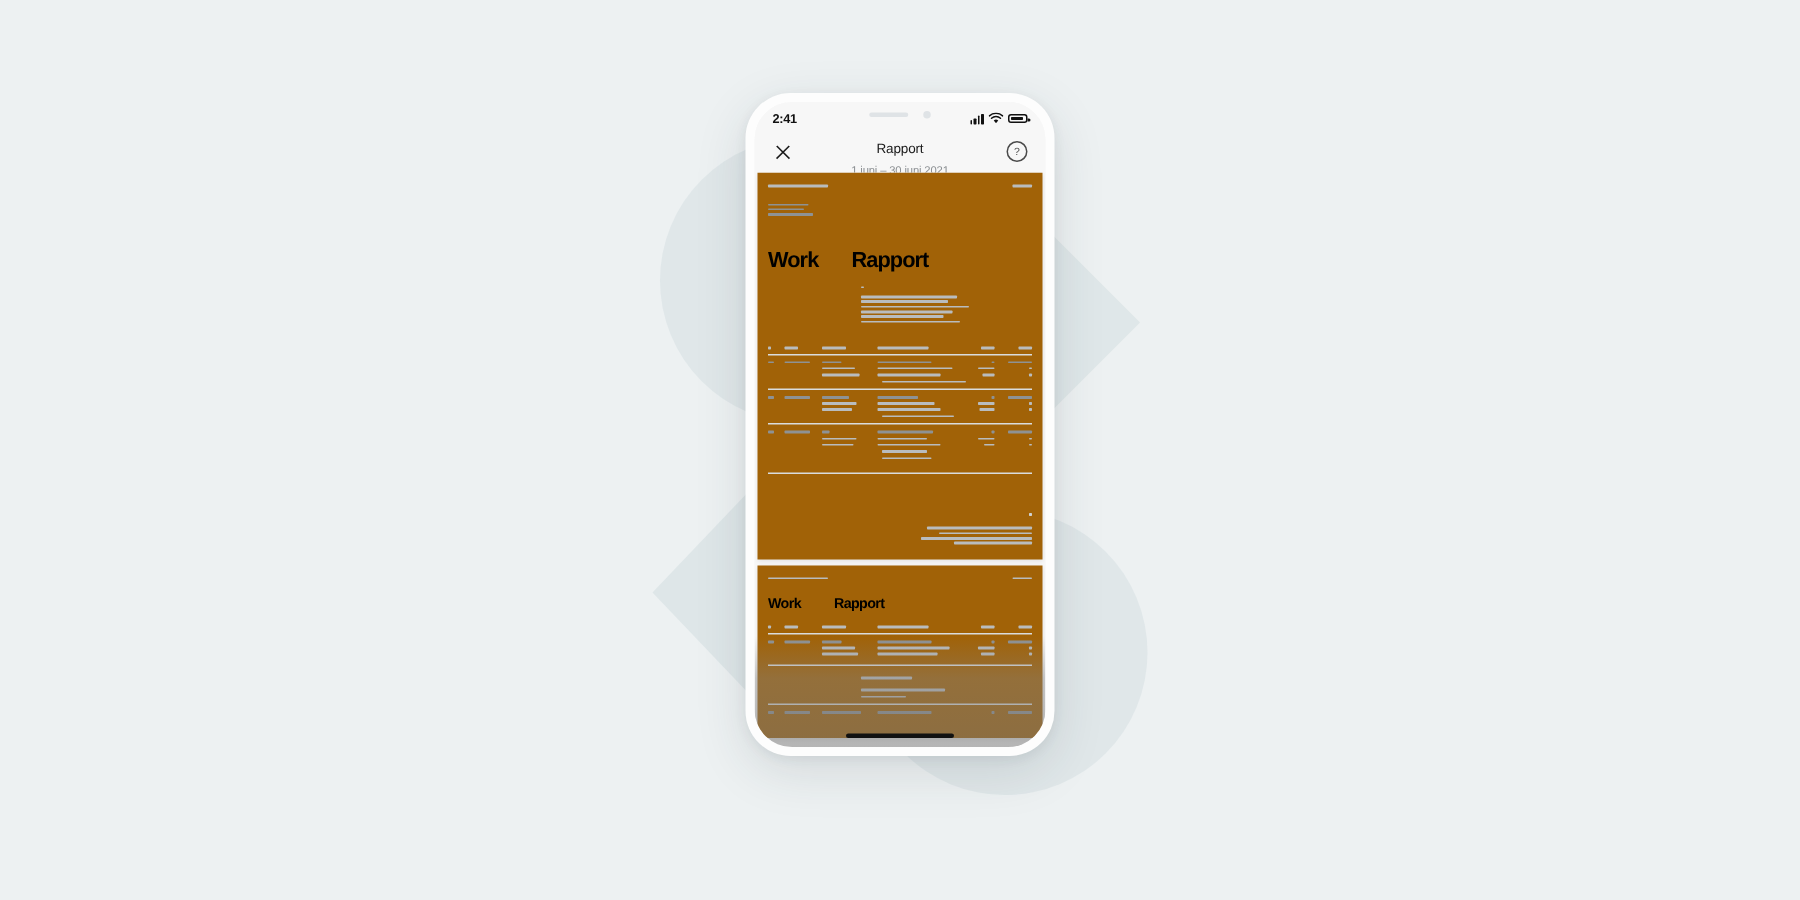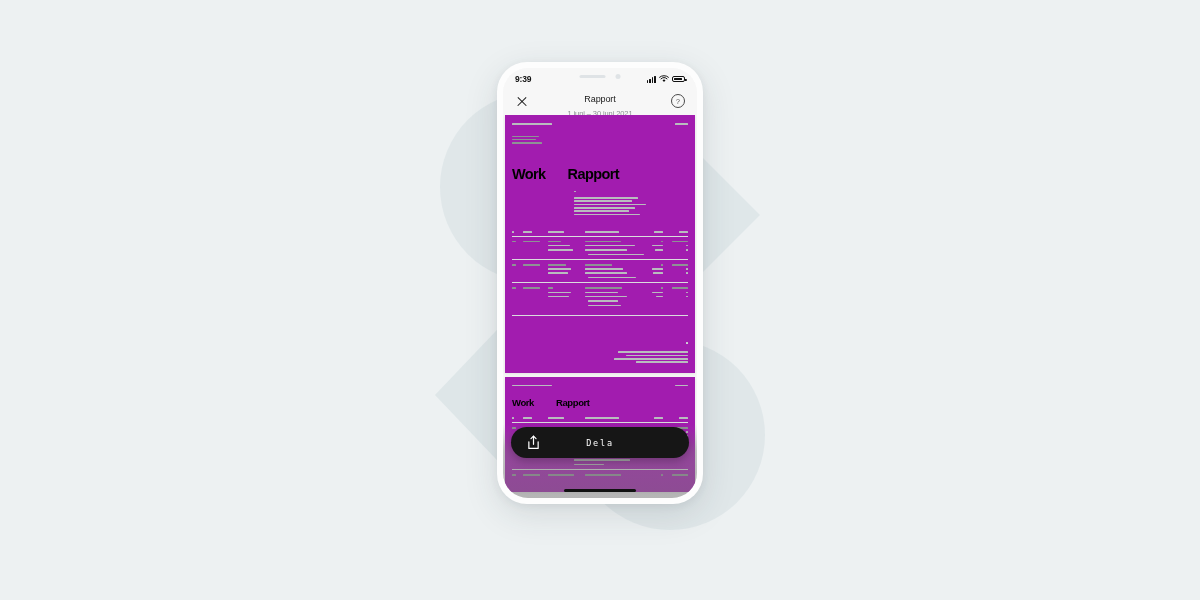--- a/index.html
+++ b/index.html
@@ -106,21 +106,21 @@
   .help-btn {
     width:14px; height:14px; border:1px solid #4a4a4a; border-radius:50%;
     display:flex; align-items:center; justify-content:center;
     font-size:7px; color:#4a4a4a; cursor:pointer; z-index:2; line-height:1;
   }
 
   
   .doc-area { flex:1; overflow:hidden; position:relative; background:#f7f7f7; padding:0 2px; }
 
   .page {
-    background:#a21caf; width:100%;
+    background:#a16207; width:100%;
     box-shadow:0 1px 3px rgba(0,0,0,.09);
     padding:8px 7px 10px;
     position:relative;
   }
   .page + .page { margin-top:4px; }
 
   .page-meta { display:flex; justify-content:space-between; }
   .blur-line { background:#b9bcbe; height:1.6px; border-radius:.5px; display:block; }
   .blur-line.dk { background:#8e9294; }
   .blur-line.lt { background:#cfd2d4; }
@@ -181,21 +181,21 @@
   <div class="shape circle-left"></div>
   <div class="shape tri-right-top"></div>
   <div class="shape tri-left-bottom"></div>
   <div class="shape circle-right"></div>
 </div>
 
 <div class="phone">
   <div class="screen">
 
     <div class="statusbar">
-      <div class="clock">9:39</div>
+      <div class="clock">2:41</div>
       <div class="notch-group">
         <div class="speaker"></div>
         <div class="camera"></div>
       </div>
       <div class="status-icons">
         <div class="bars">
             <i></i>
             <i></i>
             <i></i>
             <i></i>
@@ -580,24 +580,16 @@
                   <span class="blur-line dk" style="width:16px"></span>
                 </span>
             </div>
           </div>
         </div>
       </div>
 
       <div class="shade"></div>
     </div>
 
-    <div class="share-btn">
-      <svg class="share-icon" viewBox="0 0 14 16">
-        <path d="M7 1.2 L7 10" stroke="#fff" stroke-width="1.3" fill="none" stroke-linecap="round"></path>
-        <path d="M4.3 3.9 L7 1.1 L9.7 3.9" stroke="#fff" stroke-width="1.3" fill="none" stroke-linecap="round" stroke-linejoin="round"></path>
-        <path d="M2 7.2 L2 14.4 L12 14.4 L12 7.2" stroke="#fff" stroke-width="1.3" fill="none" stroke-linecap="round" stroke-linejoin="round"></path>
-      </svg>
-      <span class="share-label">Dela</span>
-    </div>
 
     <div class="home-ind"></div>
   </div>
 </div>
 
 </body></html>

